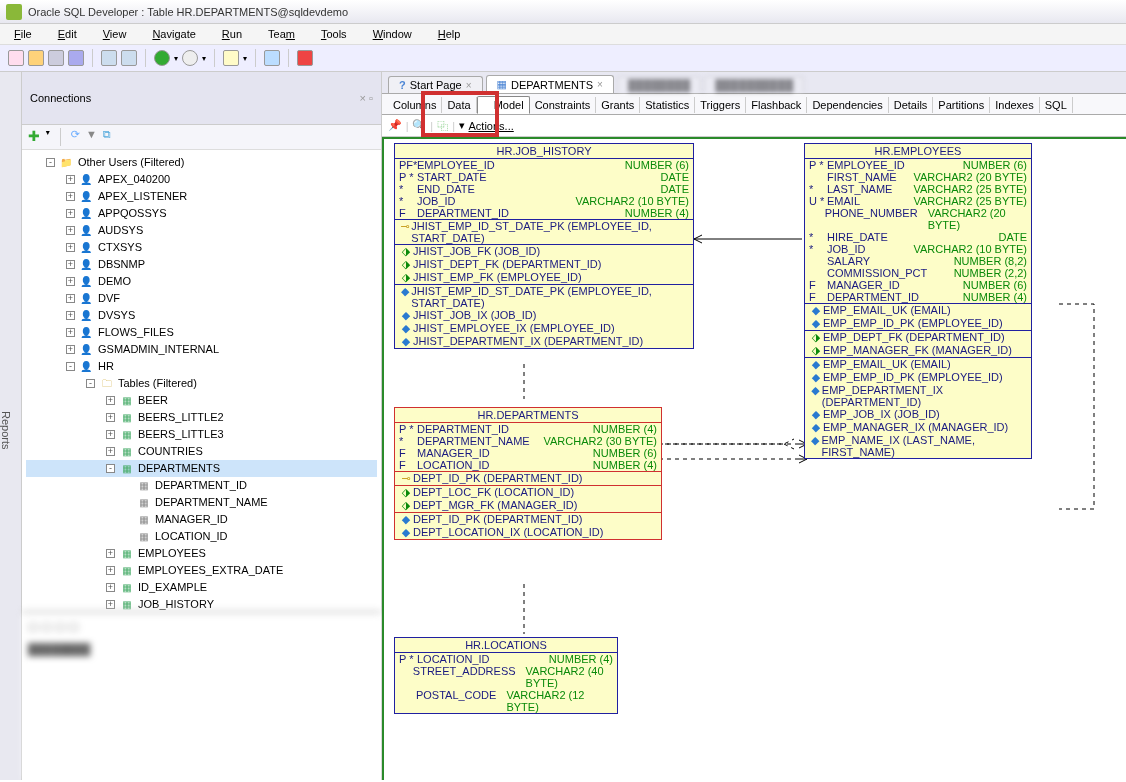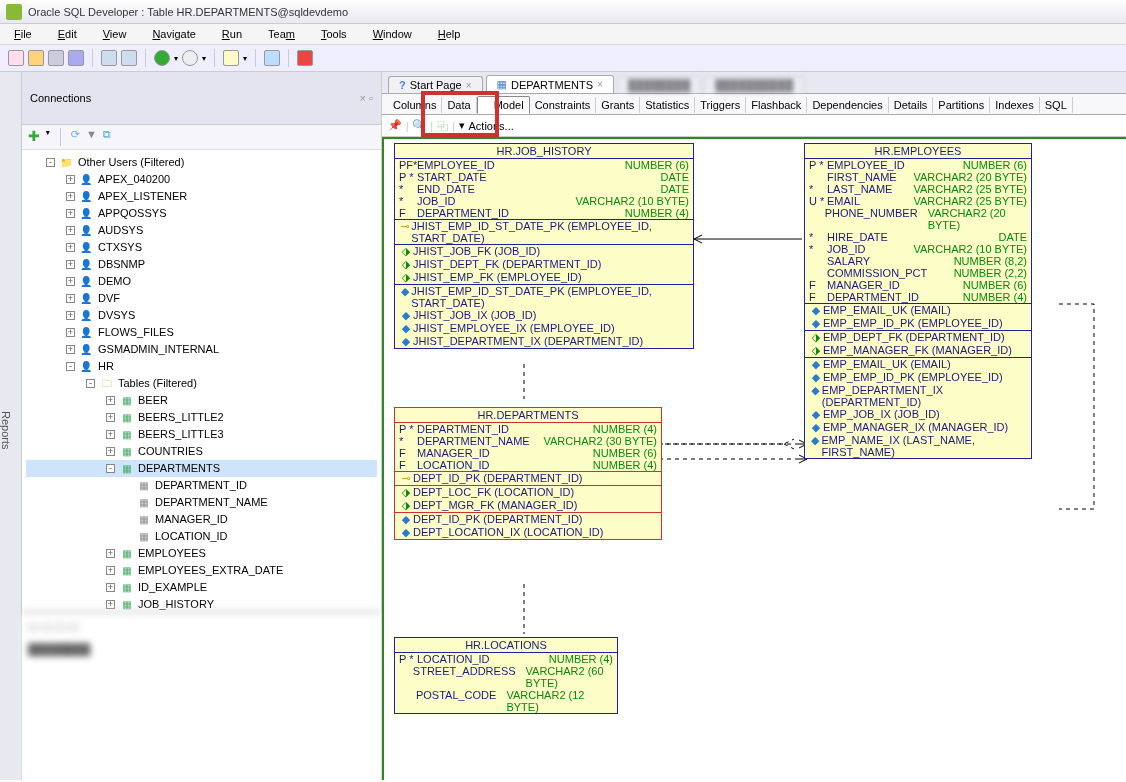--- a/index.html
+++ b/index.html
@@ -316,21 +316,21 @@
 
     <div class="obj-toolbar">
       <div class="red-box"></div>
       <span style="color:#c33">📌</span>
       <span style="color:#ccc">|</span>
       <span style="color:#6af">🔍</span>
       <span style="color:#ccc">|</span>
       <span style="color:#3a3">⿻</span>
       <span style="color:#ccc">|</span>
       <span>▾</span>
-      <span style="cursor:pointer">Actions...</span>
+      <span style="text-decoration:underline;cursor:pointer">Actions...</span>
     </div>
 
     <div class="diagram">
       <div class="diagram-inner">
         <svg class="relations">
           <defs>
             <marker id="cf" markerWidth="10" markerHeight="10" refX="8" refY="5" orient="auto">
                 <path d="M0,5 L8,1 M0,5 L8,9 M0,5 L8,5" stroke="#000" fill="none"></path>
               </marker>
           </defs>
@@ -575,21 +575,21 @@
           <div class="tname">HR.LOCATIONS</div>
           <div class="erd-cols" id="lc-cols">
               <div class="erd-row">
         <span class="flag">P *</span>
                 <span class="cname">LOCATION_ID</span>
                 <span class="ctype">NUMBER (4)</span>
               </div>
               <div class="erd-row">
         <span class="flag"></span>
                 <span class="cname">STREET_ADDRESS</span>
-                <span class="ctype">VARCHAR2 (60 BYTE)</span>
+                <span class="ctype">VARCHAR2 (40 BYTE)</span>
               </div>
               <div class="erd-row">
         <span class="flag"></span>
                 <span class="cname">POSTAL_CODE</span>
                 <span class="ctype">VARCHAR2 (12 BYTE)</span>
               </div>
             </div>
         </div>
       </div>
     </div>

